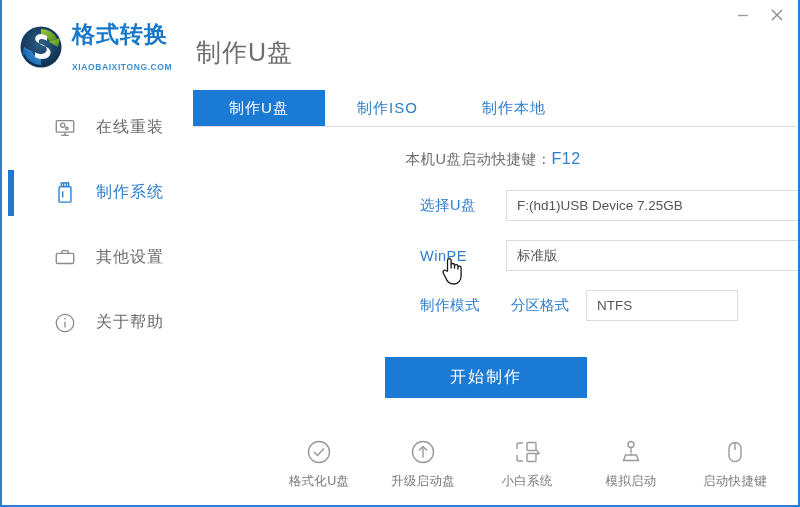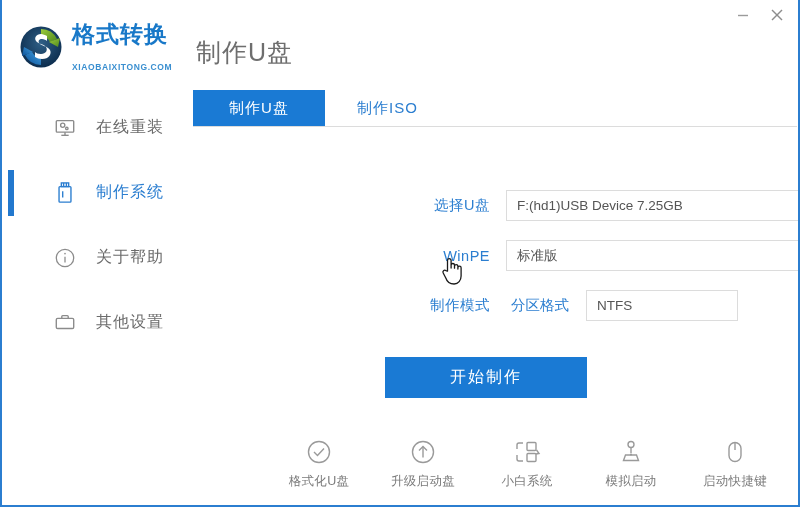--- a/index.html
+++ b/index.html
@@ -200,21 +200,20 @@
   
   .form-row {
     position: absolute;
     display: flex;
     align-items: center;
   }
   .row-label {
     font-size: 14.5px;
     color: #2b7ed0;
     letter-spacing: 0.5px;
-    text-align: right;
     flex: none;
   }
   .select {
     position: relative;
     box-sizing: border-box;
     height: 31px;
     border: 1px solid #dcdcdc;
     background: #ffffff;
     display: flex;
     align-items: center;
@@ -393,49 +392,53 @@
           <rect x="5.5" y="6" width="13" height="17" rx="1"></rect>
           <line x1="9.5" y1="11" x2="9.5" y2="18"></line>
         </svg>
       </span>
       <span class="side-label">制作系统</span>
     </div>
 
 
     <div class="side-item">
       <span class="side-ico">
+        <svg width="22" height="22" viewBox="0 0 24 24" fill="none" stroke="currentColor" stroke-width="1.5">
+          <path d="M8.5 7 l0 -2 a1 1 0 0 1 1 -1 l5 0 a1 1 0 0 1 1 1 l0 2"></path>
+          <rect x="2.5" y="7" width="19" height="11" rx="1.5"></rect>
+        </svg>
+      </span>
+      <span class="side-label">其他设置</span>
+    </div>
+
+    <div class="side-item">
+      <span class="side-ico">
         <svg width="22" height="22" viewBox="0 0 24 24" fill="none" stroke="currentColor" stroke-width="1.4">
           <circle cx="12" cy="12" r="9.5"></circle>
           <line x1="12" y1="10.5" x2="12" y2="17"></line>
           <circle cx="12" cy="7.3" r="0.9" fill="currentColor" stroke="none"></circle>
         </svg>
       </span>
       <span class="side-label">关于帮助</span>
     </div>
 
-    <div class="side-item">
-      <span class="side-ico">
-        <svg width="22" height="22" viewBox="0 0 24 24" fill="none" stroke="currentColor" stroke-width="1.5">
-          <path d="M8.5 7 l0 -2 a1 1 0 0 1 1 -1 l5 0 a1 1 0 0 1 1 1 l0 2"></path>
-          <rect x="2.5" y="7" width="19" height="11" rx="1.5"></rect>
-        </svg>
-      </span>
-      <span class="side-label">其他设置</span>
-    </div>
-
   </div>
 
   <div class="content">
 
     <div class="tabs">
       <div class="tab t0 active">制作U盘</div>
       <div class="tab t1">制作ISO</div>
+      <div class="tab t2">制作本地</div>
     </div>
     <div class="tab-underline"></div>
 
+    <div class="hotkey-line">
+      <span>本机U盘启动快捷键：</span><span class="hk-val">F12</span>
+    </div>
 
     <div class="form-row" id="row-udisk">
       <span class="row-label">选择U盘</span>
       <div class="select">
         <span>F:(hd1)USB Device 7.25GB</span>
 
       </div>
     </div>
 
     <div class="form-row" id="row-winpe">

